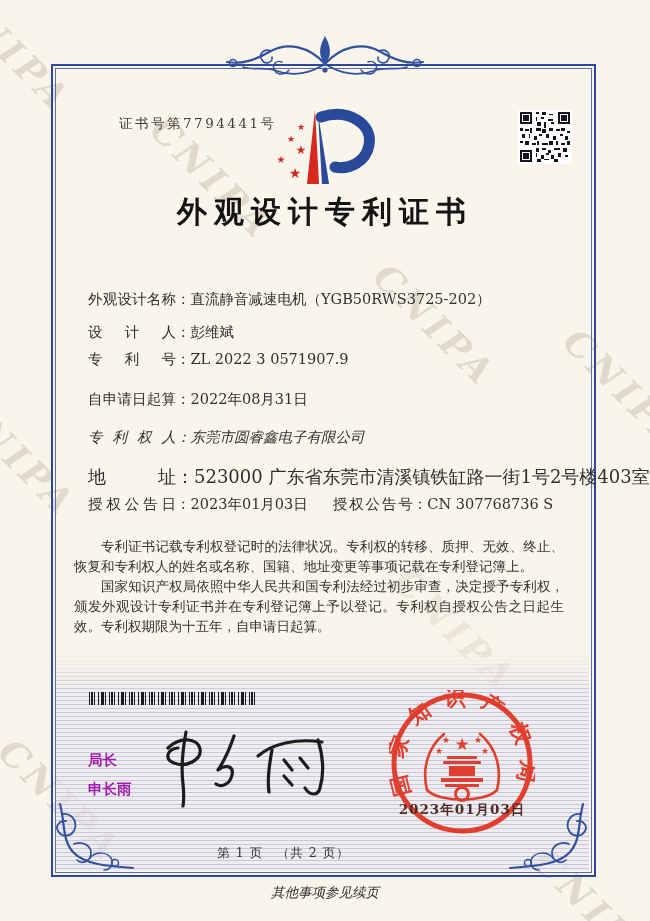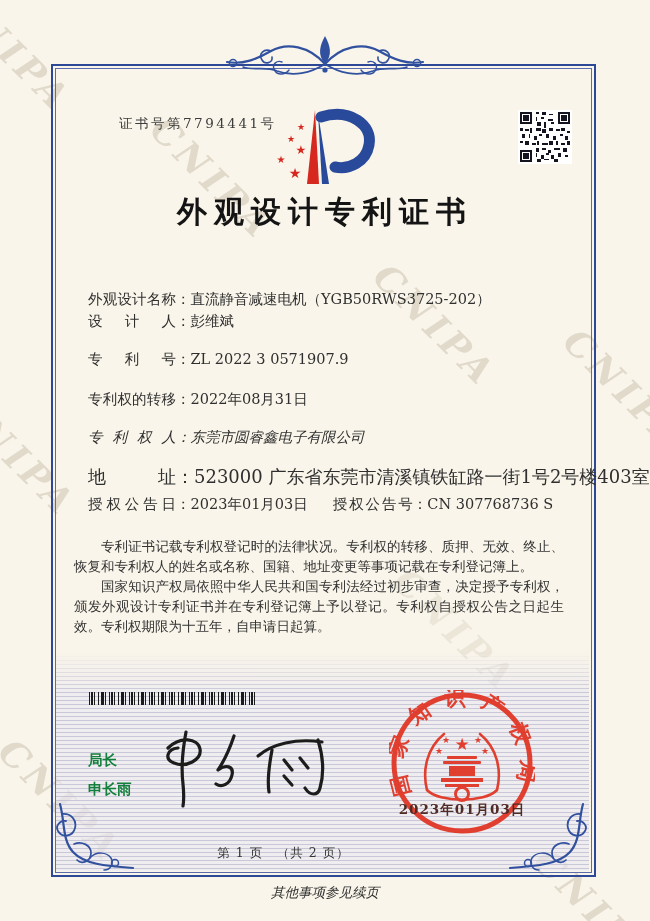--- a/index.html
+++ b/index.html
@@ -27,21 +27,21 @@
   .glabel{display:inline-block;width:80px;text-align:justify;text-align-last:justify;
           vertical-align:top;margin-left:25px;}
   .paras{position:absolute;left:74px;top:536px;width:490px;font-size:13.5px;line-height:20px;
          text-align:justify;color:#333;z-index:3;}
   .paras p{margin:0;text-indent:2em;}
   .barcode{position:absolute;left:89px;top:692px;width:167px;height:13px;z-index:3;
     background:repeating-linear-gradient(90deg,#1b1b1b 0 1px,transparent 1px 2px,#1b1b1b 2px 4px,
       transparent 4px 5px,#1b1b1b 5px 6px,transparent 6px 9px,#1b1b1b 9px 10px,transparent 10px 12px,
       #1b1b1b 12px 15px,transparent 15px 16px,#1b1b1b 16px 17px,transparent 17px 20px);}
   .signer{position:absolute;left:88px;top:746px;font-family:"DejaVu Sans","Liberation Sans",sans-serif;
-          font-size:14.5px;font-weight:600;color:#15803d;line-height:29px;z-index:3;}
+          font-size:14.5px;font-weight:600;color:#a21caf;line-height:29px;z-index:3;}
   .pageinfo{position:absolute;left:51px;top:845px;width:465px;text-align:center;
             font-size:12.5px;letter-spacing:1px;color:#333;z-index:3;}
   .note{position:absolute;left:0;top:884px;width:650px;text-align:center;font-size:13.5px;
         font-style:italic;color:#2f2f2f;z-index:3;}
   svg{display:block;}
 </style>
 </head>
 <body>
 
 <div class="wm" style="left:-30px;top:-20px;">CNIPA</div>
@@ -170,28 +170,28 @@
       <rect x="14" y="27" width="3" height="1"></rect>
       <rect x="20" y="27" width="2" height="2"></rect>
   </g>
 </svg>
 
 <div class="abs title">外观设计专利证书</div>
 
 <div class="frow" style="top:290px;">
   <span class="flabel">外观设计名称</span><span>：</span><span>直流静音减速电机（YGB50RWS3725-202）</span>
 </div>
-<div class="frow" style="top:312px;">
+<div class="frow" style="top:323px;">
   <span class="flabel">设计人</span><span>：</span><span>彭维斌</span>
 </div>
 <div class="frow" style="top:350px;">
   <span class="flabel">专利号</span><span>：</span><span>ZL 2022 3 0571907.9</span>
 </div>
 <div class="frow" style="top:390px;">
-  <span class="flabel">专利权的转移</span><span>：</span><span>2022年08月31日</span>
+  <span class="flabel">自申请日起算</span><span>：</span><span>2022年08月31日</span>
 </div>
 <div class="frow" style="top:428px;font-style:italic;">
   <span class="flabel">专利权人</span><span>：</span><span>东莞市圆睿鑫电子有限公司</span>
 </div>
 <div class="frow" style="top:465px;font-size:18px;">
   <span class="flabel">地址</span><span>：</span><span>523000 广东省东莞市清溪镇铁缸路一街1号2号楼403室</span>
 </div>
 <div class="frow" style="top:495px;">
   <span class="flabel">授权公告日</span><span>：</span><span>2023年01月03日</span><span class="glabel">授权公告号</span><span>：</span><span>CN 307768736 S</span>
 </div>

